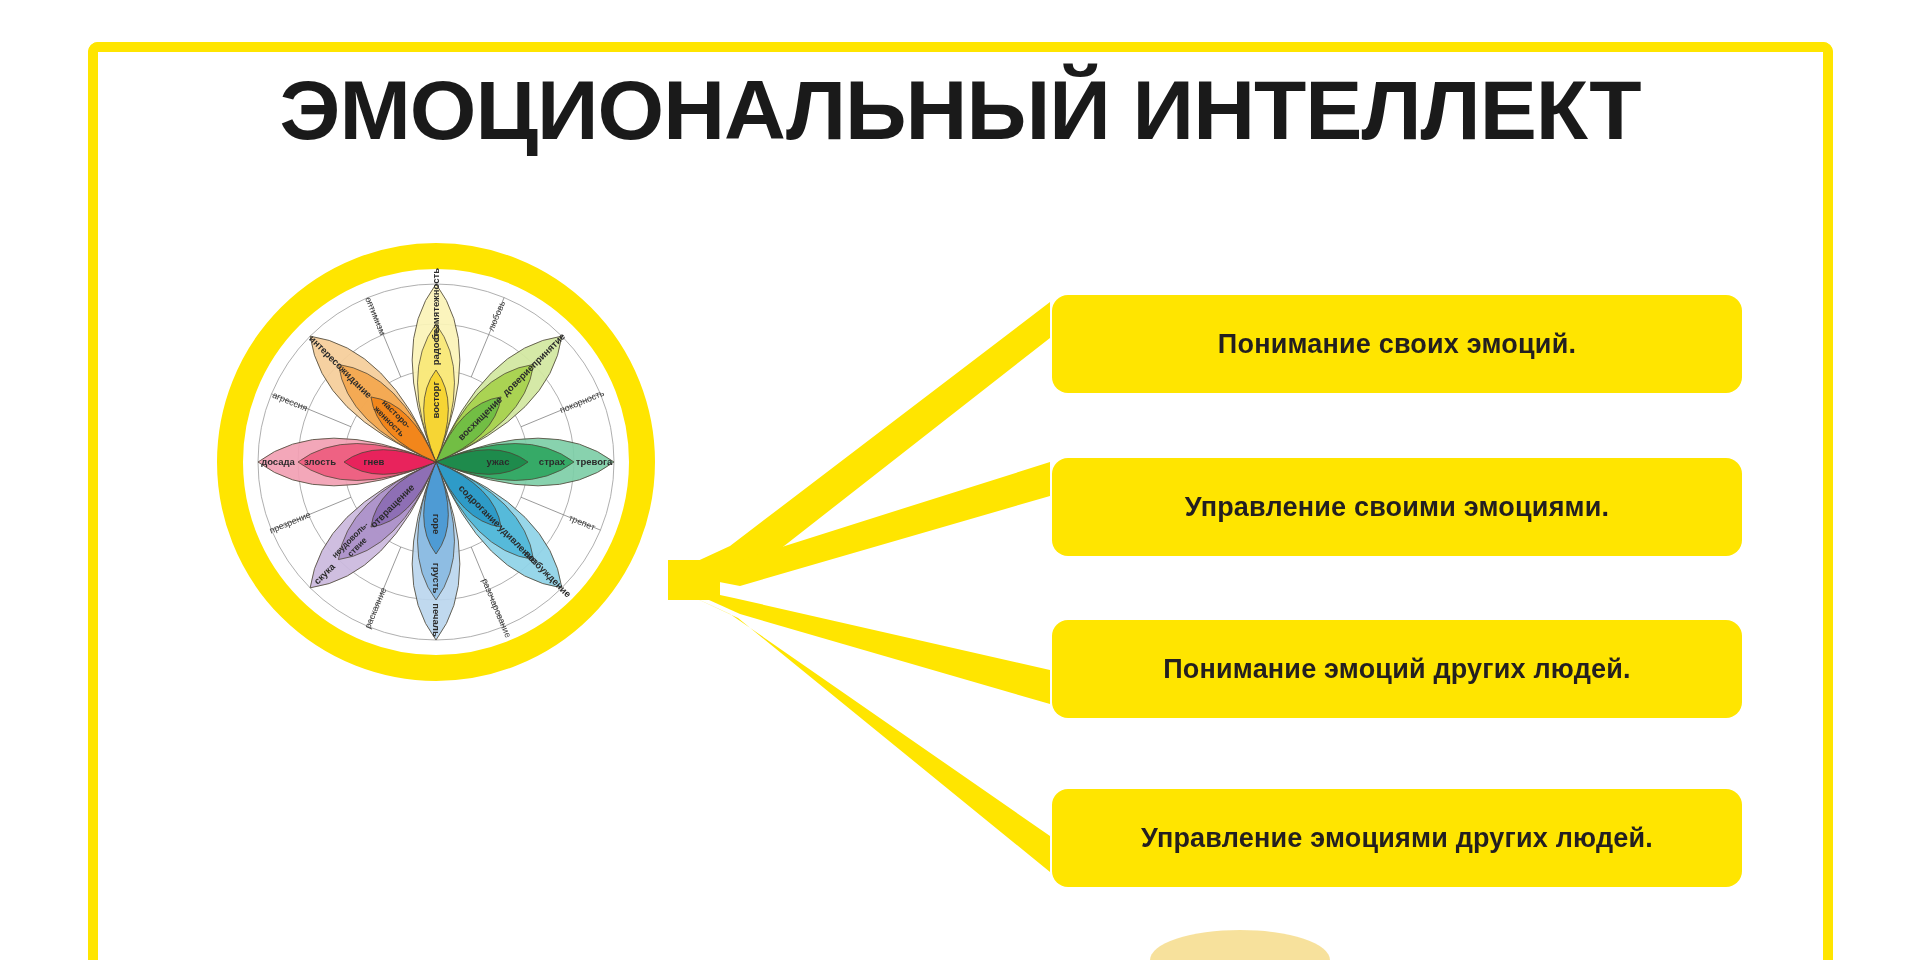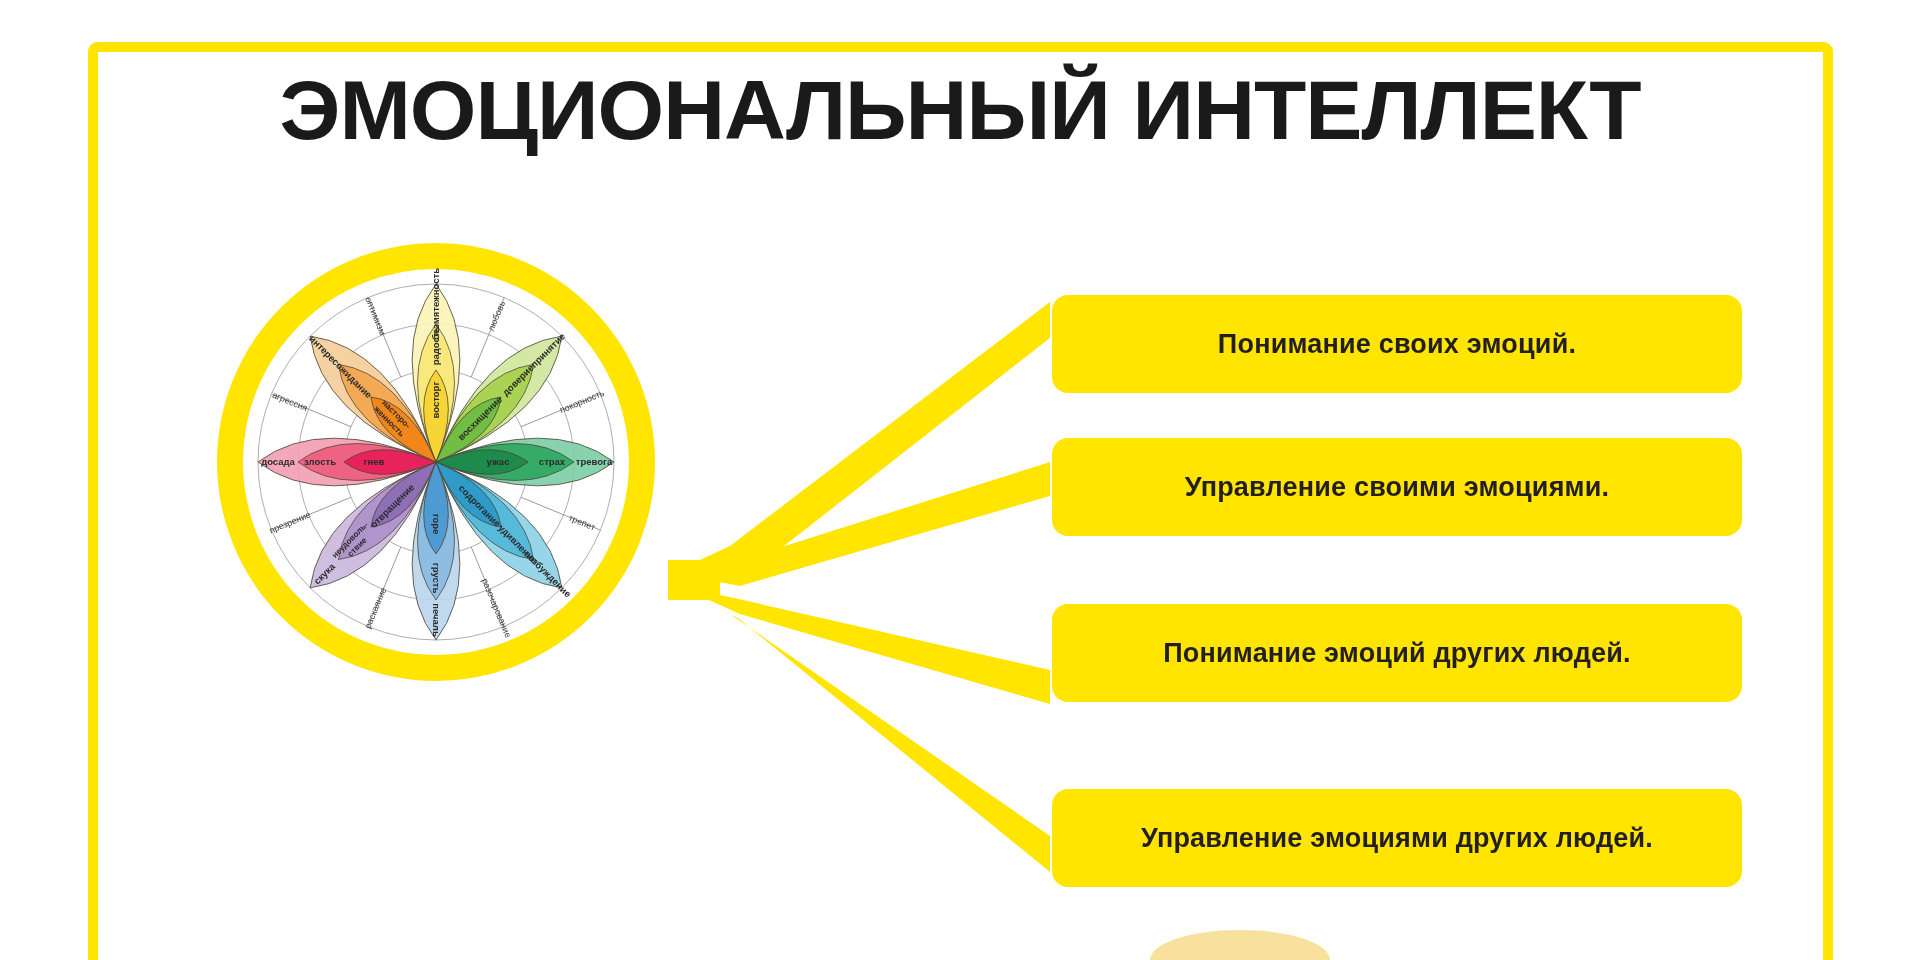--- a/index.html
+++ b/index.html
@@ -85,22 +85,22 @@
     justify-content: center;
     color: #231f20;
     font-weight: bold;
     font-size: 27px;
     letter-spacing: 0.2px;
     text-align: center;
     padding: 0 22px;
     box-sizing: border-box;
   }
   #callout-0 { left: 1052px; top: 295px; width: 690px; height: 98px; }
-  #callout-1 { left: 1052px; top: 438px; width: 690px; height: 98px; }
-  #callout-2 { left: 1052px; top: 604px; width: 690px; height: 98px; }
+  #callout-1 { left: 1052px; top: 458px; width: 690px; height: 98px; }
+  #callout-2 { left: 1052px; top: 620px; width: 690px; height: 98px; }
   #callout-3 { left: 1052px; top: 782px; width: 690px; height: 98px; margin-top: 7px; }
   
   #bottom-blob {
     position: absolute;
     left: 1150px;
     top: 930px;
     width: 180px;
     height: 60px;
     border-radius: 50%;
     background: #f0c84a;

